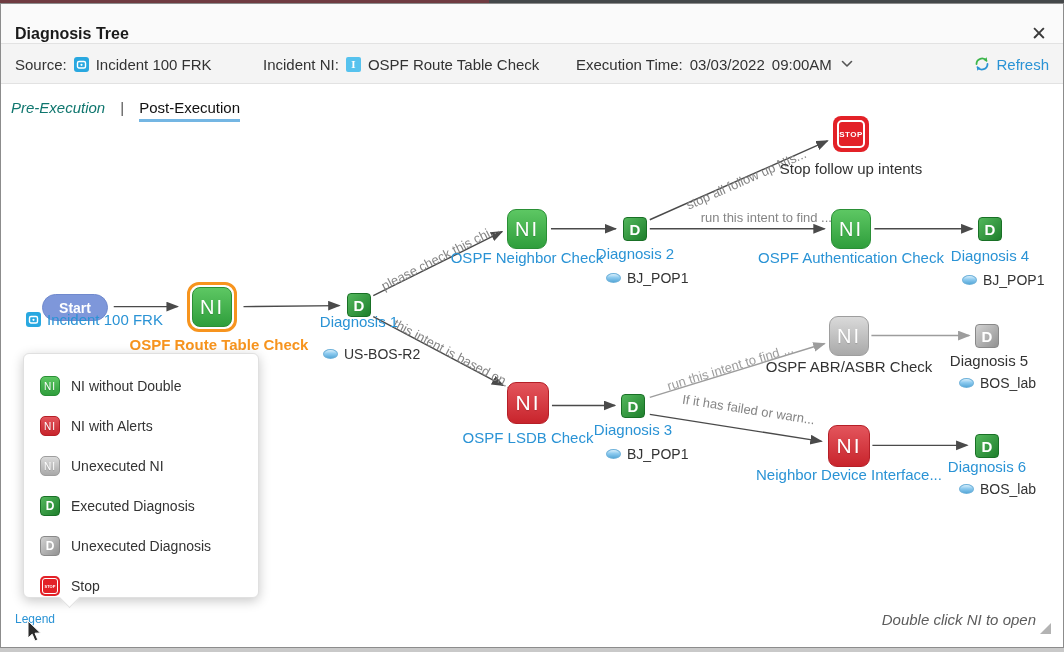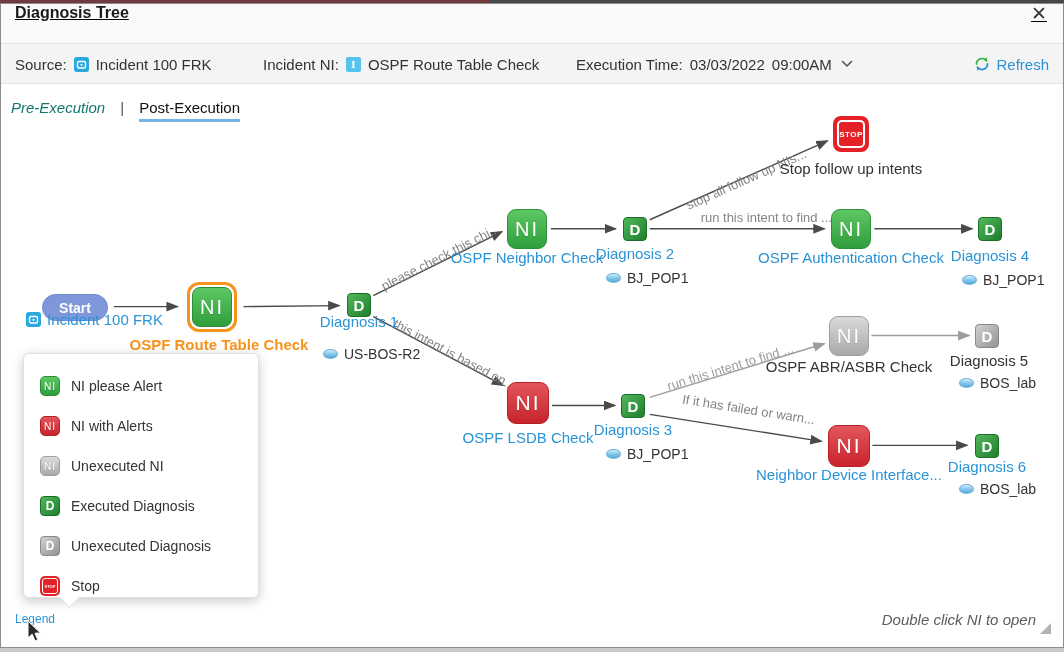--- a/index.html
+++ b/index.html
@@ -7,21 +7,21 @@
   .screen { position:relative; width:1064px; height:652px; background:#cfcfcf; }
 
   
   .top-strip { position:absolute; top:0; left:0; width:1064px; height:3px; background:#44484a; }
   .top-strip .seg-left { position:absolute; left:0; top:0; width:489px; height:3px; background:#6f3b41; }
   .bottom-strip { position:absolute; left:0; top:648px; width:1064px; height:4px; background:#c9c9c9; }
 
   .dialog { position:absolute; left:0; top:3px; width:1064px; height:645px; background:#fff; border:1px solid #8c8c8c; display:flex; flex-direction:column; }
 
   
-  .titlebar { height:40px; background:#fafafa; border-bottom:1px solid #e2e2e2; display:flex; align-items:flex-start; padding:0 16px 0 14px; flex:0 0 auto;text-decoration:underline; }
+  .titlebar { height:40px; background:#fafafa; border-bottom:1px solid #e2e2e2; display:flex; align-items:flex-end; padding:0 16px 0 14px; flex:0 0 auto; }
   .titlebar .title { font-size:16px; font-weight:bold; color:#1a1a1a; }
   .close-x { margin-left:auto; font-size:19px; color:#3a3a3a; cursor:pointer; line-height:1; }
 
   
   .headerrow { position:relative; height:40px; background:#f4f4f4; border-bottom:1px solid #e2e2e2; flex:0 0 auto; font-size:15px; color:#333; }
   .hgroup { position:absolute; top:0; height:40px; display:flex; align-items:center; gap:7px; white-space:nowrap; }
   .hg-source { left:14px; }
   .hg-current { left:262px; }
   .hg-exec { left:575px; }
   .hg-refresh { right:14px; color:#2a93d5; gap:6px; cursor:pointer; }
@@ -271,21 +271,21 @@
         </div>
       <div class="nlabel" style="left:936px; top:374px; width:100px;">Diagnosis 6</div>
       <div class="device" style="left:958px; top:397px;">
         <span class="globe"></span>
         <span>BOS_lab</span>
       </div>
 
       <div class="legend-pop">
         <div class="lrow">
           <span class="icon-ni licon-ni ni-green">NI</span>
-          <span>NI please Alert</span>
+          <span>NI without Double</span>
         </div>
         <div class="lrow">
           <span class="icon-ni licon-ni ni-red">NI</span>
           <span>NI with Alerts</span>
         </div>
         <div class="lrow">
           <span class="icon-ni licon-ni ni-gray">NI</span>
           <span>Unexecuted NI</span>
         </div>
         <div class="lrow">

